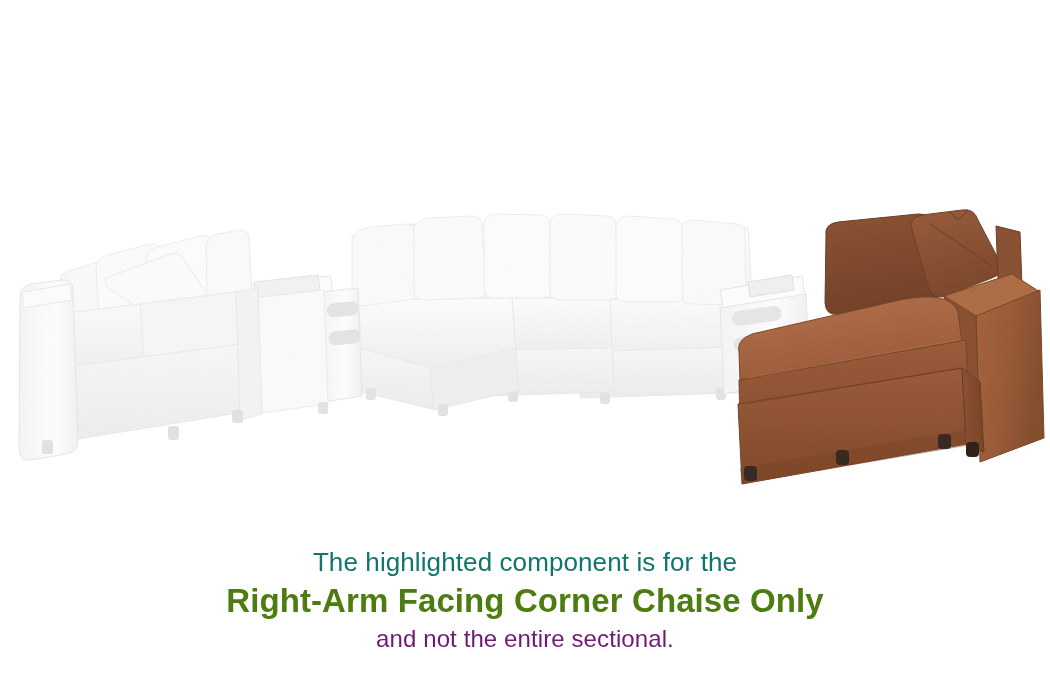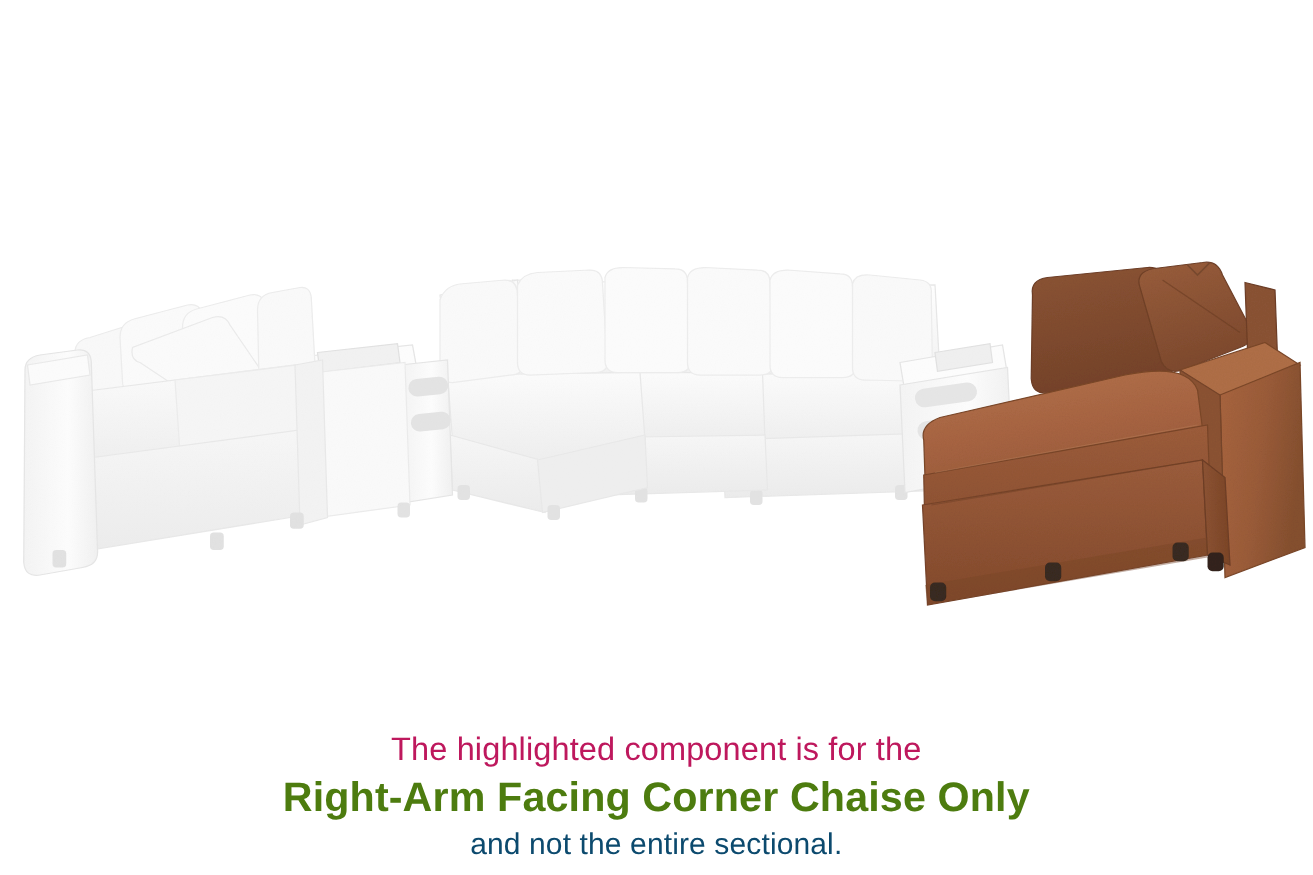--- a/index.html
+++ b/index.html
@@ -36,38 +36,37 @@
   #caption {
     position: absolute;
     left: 0;
     top: 545px;
     width: 1050px;
     text-align: center;
   }
   .cap-line-1 {
     font-size: 26px;
     font-weight: 400;
-    color: #be185d;
+    color: #0f766e;
     letter-spacing: 0.1px;
     line-height: 34px;
     white-space: nowrap;
-    margin-top: 37px;
   }
   .cap-line-2 {
     font-size: 33px;
     font-weight: 700;
     color: #4d7c0f;
     letter-spacing: 0.1px;
     line-height: 44px;
     white-space: nowrap;
   }
   .cap-line-3 {
     font-size: 24px;
     font-weight: 400;
-    color: #0c4a6e;
+    color: #701a75;
     letter-spacing: 0.1px;
     line-height: 32px;
     white-space: nowrap;
   }
 </style>
 </head>
 <body>
 
 <div id="page">
 

